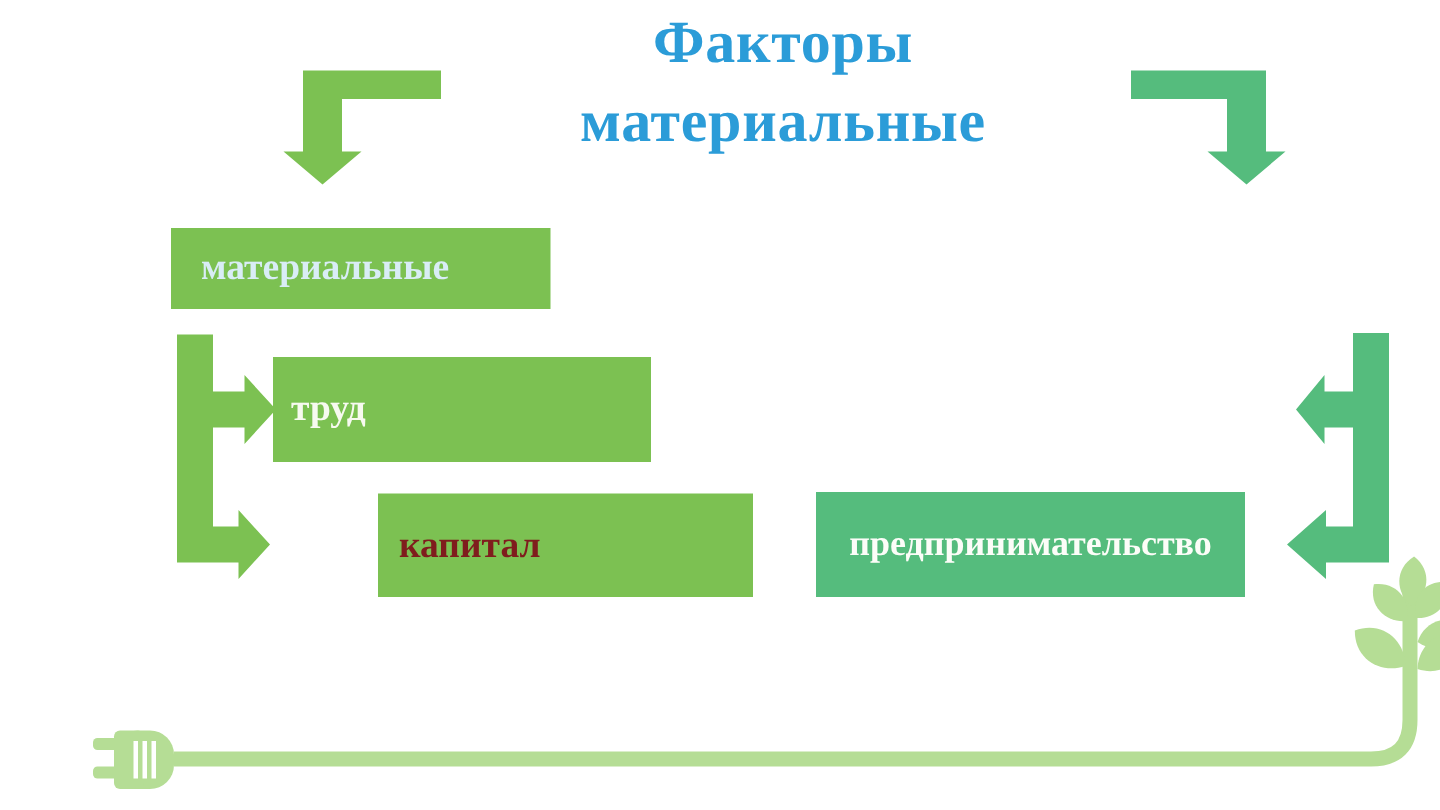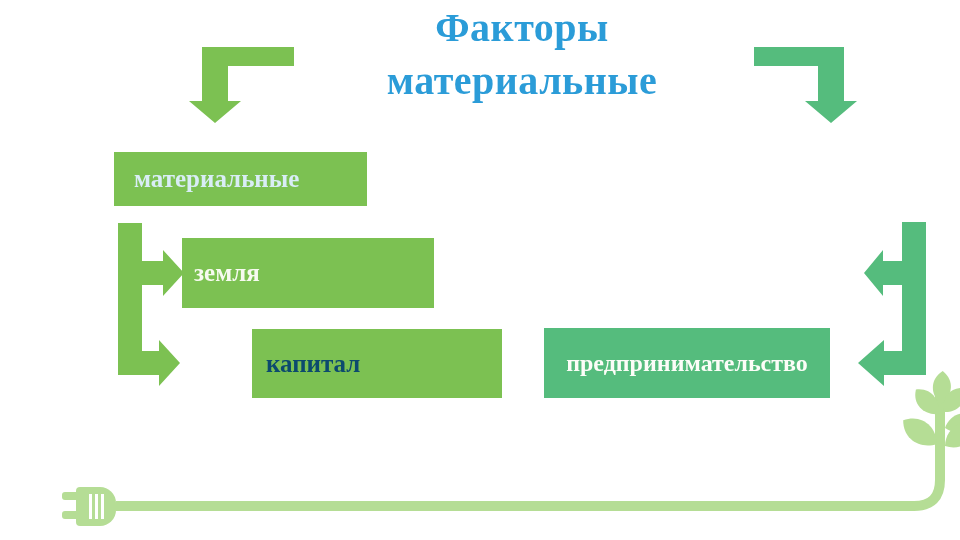--- a/index.html
+++ b/index.html
@@ -14,21 +14,21 @@
   }
   .decor-svg{position:absolute;left:0;top:0;z-index:1;}
   .box{
     position:absolute;z-index:2;display:flex;align-items:center;
     font-weight:bold;font-size:25px;white-space:nowrap;box-sizing:border-box;
   }
   .box.green{background:#7CC152;}
   .box.teal{background:#55BC7D;}
   .box-material        {left:72px; top:152px;width:253px;height:54px;padding-left:20px;color:#D9EDF6;}
   .box-land            {left:140px;top:238px;width:252px;height:70px;padding-left:12px;color:#F7FAF0;}
-  .box-capital         {left:210px;top:329px;width:250px;height:69px;padding-left:14px;color:#0c4a6e;}
+  .box-capital         {left:210px;top:329px;width:250px;height:69px;padding-left:14px;color:#7f1d1d;}
   .box-human           {left:636px;top:152px;width:248px;height:70px;justify-content:center;color:#DFF1E8;}
   .box-labor           {left:568px;top:239px;width:255px;height:68px;justify-content:flex-end;padding-right:12px;color:#FCFDF8;}
   .box-entrepreneurship{left:502px;top:328px;width:286px;height:70px;justify-content:center;color:#FCFDF8;font-size:24px;}
 </style>
 </head>
 <body>
 
 <div class="slide">
 
   <svg class="decor-svg" width="960" height="540" viewBox="0 0 960 540" aria-hidden="true">
@@ -76,21 +76,21 @@
 
   <div class="slide-title">
     <div>Факторы</div>
     <div>материальные</div>
   </div>
 
   <div class="box green box-material">
     <span>материальные</span>
   </div>
   <div class="box green box-land">
-    <span>земля</span>
+    <span>труд</span>
   </div>
   <div class="box green box-capital">
     <span>капитал</span>
   </div>
 
   <div class="box teal box-entrepreneurship">
     <span>предпринимательство</span>
   </div>
 
 </div>

